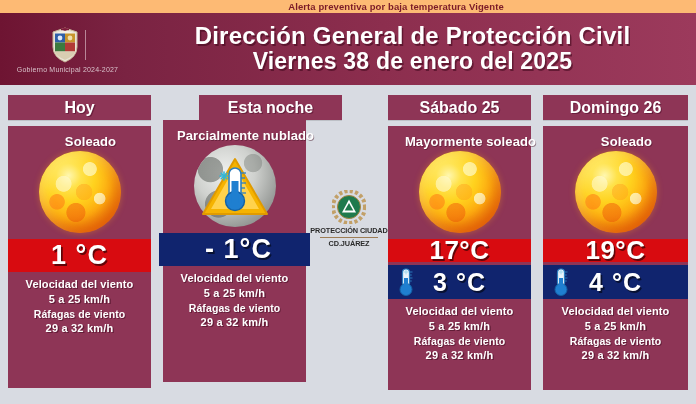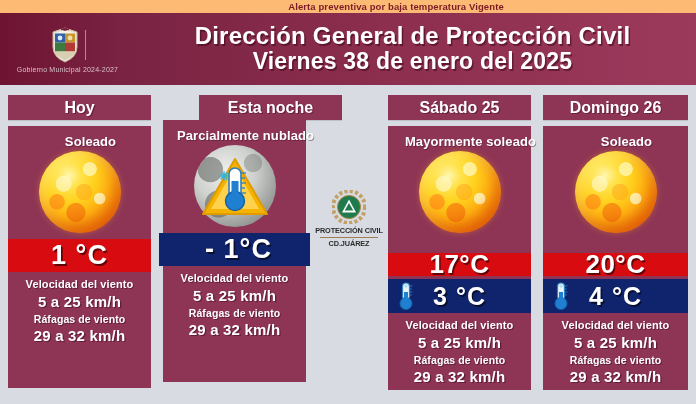--- a/index.html
+++ b/index.html
@@ -156,40 +156,40 @@
   .band-cold{background:#10246e;}
   .band span.temp{
     color:#ffffff;font-weight:bold;
     text-shadow:1.6px 1.6px 0 rgba(0,0,0,.55);
     white-space:nowrap;
   }
   .band-hoy{height:33px;margin-top:6px;}
   .band-hoy span.temp{font-size:27px;letter-spacing:1px;}
   .band-noche{height:33px;margin-top:6px;padding-left:8px;}
   .band-noche span.temp{font-size:27px;letter-spacing:1px;}
-  .band-max{height:23px;margin-top:20px;}
+  .band-max{height:23px;margin-top:6px;}
   .band-max span.temp{font-size:26px;letter-spacing:.5px;}
   .band-min{height:34px;margin-top:3px;}
   .band-min span.temp{font-size:25px;letter-spacing:1px;}
   .thermo{
     position:absolute;left:8px;top:50%;transform:translateY(-50%);
     width:20px;height:30px;
   }
 
   
   .wind{
     width:100%;text-align:center;color:#ffffff;margin-top:5px;
   }
   .wind .lbl{
     font-size:11px;font-weight:bold;letter-spacing:.1px;
     text-shadow:1px 1px 0 rgba(60,10,30,.5);
     line-height:1.35;
   }
   .wind .val{
-    font-size:15px;font-weight:bold;letter-spacing:.2px;
+    font-size:11px;font-weight:bold;letter-spacing:.2px;
     text-shadow:1.3px 1.3px 0 rgba(60,10,30,.55);
     line-height:1.35;
   }
   .wind .lbl2{
     font-size:10.5px;font-weight:bold;letter-spacing:.1px;
     text-shadow:1px 1px 0 rgba(60,10,30,.5);
     line-height:1.35;
   }
 
   
@@ -317,21 +317,21 @@
 <div class="pc-logo">
   <span class="pc-emblem">
     <svg width="34" height="34" viewBox="0 0 34 34">
       <circle cx="17" cy="17" r="16" fill="none" stroke="#c2a068" stroke-width="4" stroke-dasharray="3.2 2.2"></circle>
       <circle cx="17" cy="17" r="11.5" fill="#1f7a4d"></circle>
       <circle cx="17" cy="17" r="11.5" fill="none" stroke="#a9863f" stroke-width="1"></circle>
       <path d="M17 9.5 L24 22.5 L10 22.5 Z" fill="#ffffff"></path>
       <path d="M17 13 L21.3 20.5 L12.7 20.5 Z" fill="#1f7a4d"></path>
     </svg>
   </span>
-  <div class="pc-name">PROTECCIÓN CIVIL</div>
+  <div class="pc-name">PROTECCIÓN CIUDAD</div>
   <div class="pc-rule"></div>
   <div class="pc-sub">CD.JUÁREZ</div>
 </div>
 
 <div class="card card-sab">
   <div class="cond">Mayormente soleado</div>
   <div class="icon-wrap">
     <div class="sun"></div>
   </div>
   <div class="band band-hot band-max">
@@ -364,21 +364,21 @@
     <div class="val">29 a 32 km/h</div>
   </div>
 </div>
 
 <div class="card card-dom">
   <div class="cond">Soleado</div>
   <div class="icon-wrap">
     <div class="sun"></div>
   </div>
   <div class="band band-hot band-max">
-    <span class="temp">20°C</span>
+    <span class="temp">19°C</span>
   </div>
   <div class="band band-cold band-min">
     <span class="thermo">
       <svg width="20" height="30" viewBox="0 0 20 30">
         <rect x="6.5" y="2" width="7" height="18" rx="3.5" fill="#eaf4fb" stroke="#2e7fc1" stroke-width="1.2"></rect>
         <circle cx="10" cy="22.5" r="6" fill="#1f7fd0" stroke="#1461a5" stroke-width="1"></circle>
         <rect x="8" y="11" width="4" height="13" fill="#1f7fd0"></rect>
         <g stroke="#2e7fc1" stroke-width="0.9">
           <line x1="13.5" y1="5" x2="16.5" y2="5"></line>
           <line x1="13.5" y1="8" x2="15.8" y2="8"></line>

